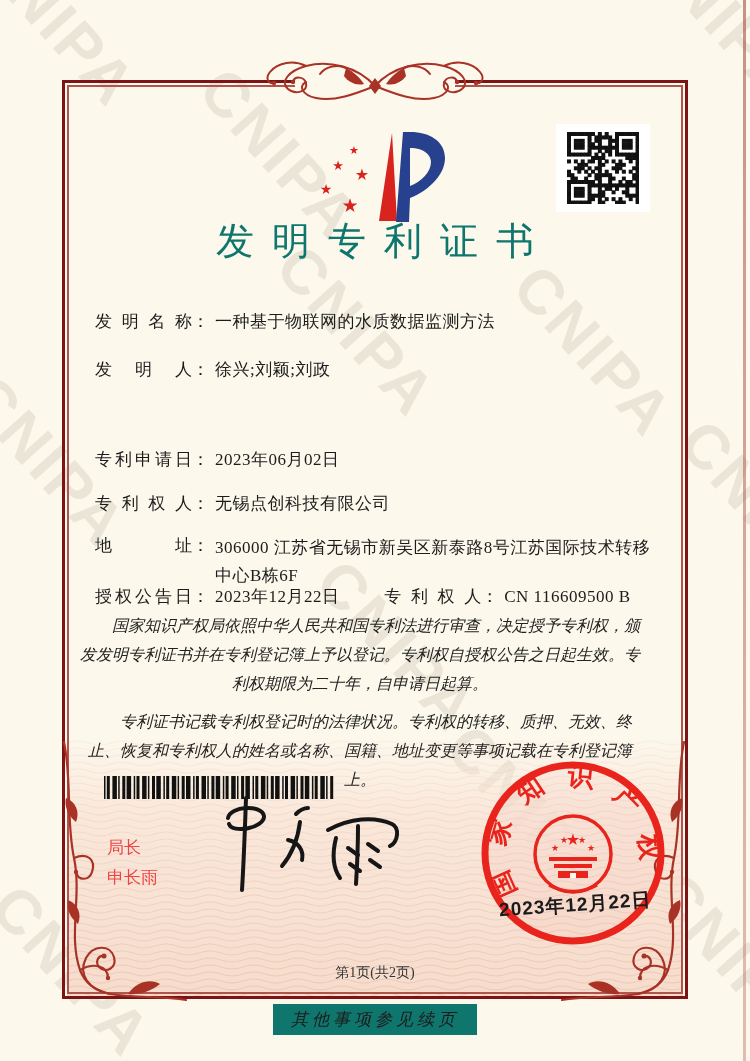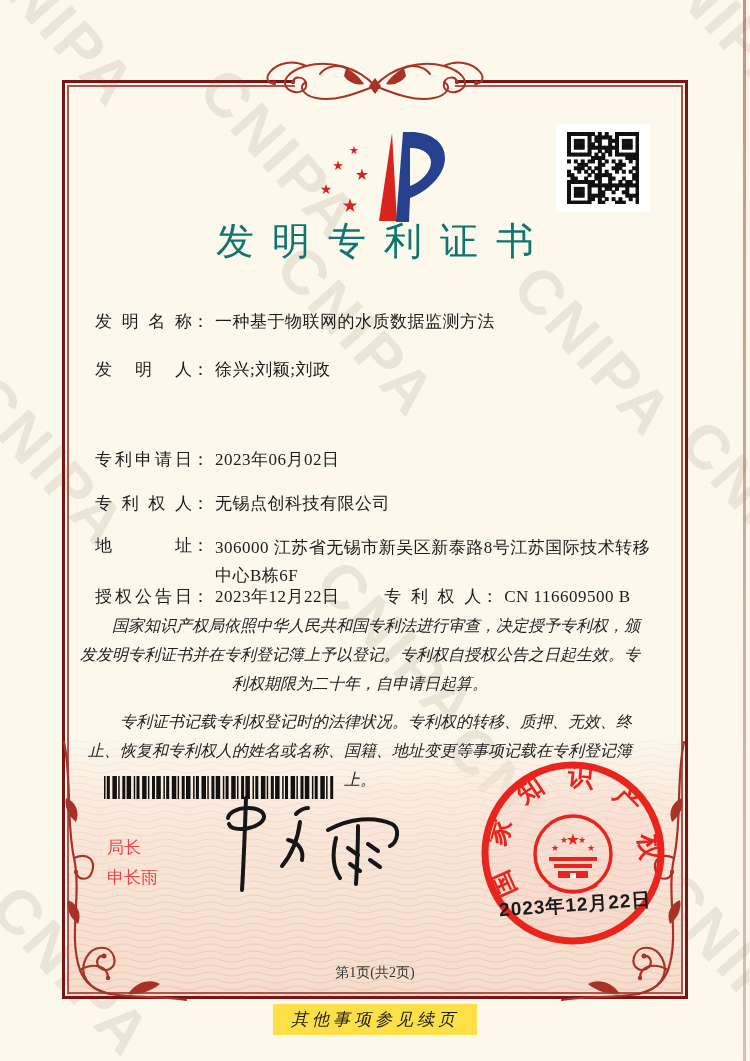--- a/index.html
+++ b/index.html
@@ -42,21 +42,21 @@
   .duty{position:absolute; left:107px; font-size:17px;
     font-family:"Liberation Sans","DejaVu Sans",sans-serif; color:#ef4444;}
   .sign{position:absolute; left:212px; top:792px;}
   .seal{position:absolute; left:477px; top:757px;}
   .seal-date{position:absolute; left:499px; top:892px; font-size:19px; font-weight:bold;
     color:#1b1b1b; transform:rotate(-4deg); letter-spacing:1px; white-space:nowrap;
     font-family:"Liberation Sans","DejaVu Sans",sans-serif;}
   .page-info{position:absolute; left:0; top:964px; width:100%; text-align:center;
     font-size:14px; color:#333;}
   .footer-note{position:absolute; left:50%; top:1004px; transform:translateX(-50%);
-    background:#fde047; padding:4px 18px; font-size:17px; font-style:italic;
+    background:#0f766e; padding:4px 18px; font-size:17px; font-style:italic;
     letter-spacing:4px; white-space:nowrap;}
   .ornament-top{position:absolute; left:260px; top:56px;}
   .flourish{position:absolute; top:740px;}
   .flourish.left{left:58px;}
   .flourish.right{left:560px; transform:scaleX(-1);}
 </style>
 </head>
 <body>
 
 <div class="page">

